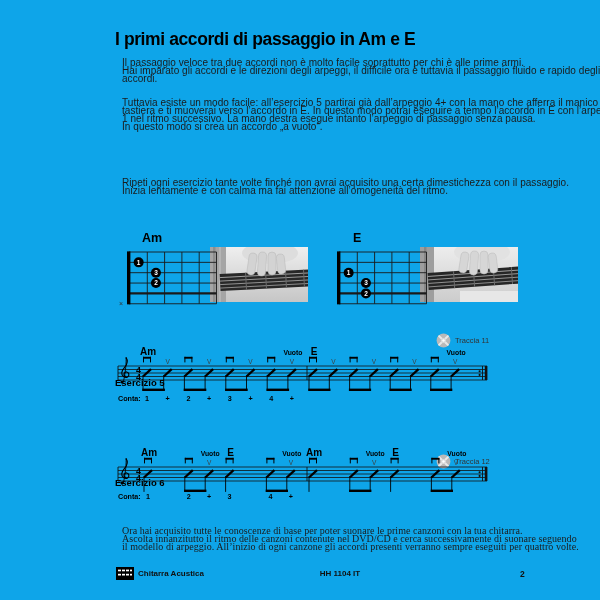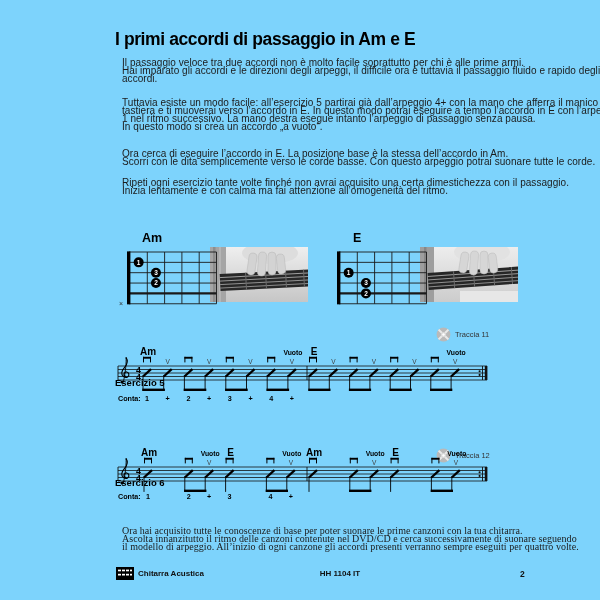--- a/index.html
+++ b/index.html
@@ -1,29 +1,29 @@
 <!DOCTYPE html>
 <html><head>
 <meta charset="utf-8">
 <style>
   html,body{margin:0;padding:0;background:#fff;}
-  .page{position:relative;width:600px;height:600px;background:#7dd3fc;overflow:hidden;
+  .page{position:relative;width:600px;height:600px;background:#0ea5e9;overflow:hidden;
         font-family:"Liberation Sans",sans-serif;color:#1b1b1b;}
   .title{position:absolute;left:115px;top:29px;font-size:17.5px;font-weight:bold;
          letter-spacing:-0.4px;color:#000;white-space:pre;}
   .para{position:absolute;left:122px;white-space:pre;font-size:10px;line-height:8px;
         letter-spacing:0.05px;color:#1b1b1b;}
   .p1{top:59px;} .p2{top:99px;} .p3{top:150px;} .p4{top:179px;} .closing{top:527px;font-family:Liberation Serif, serif;}
   .chord-head{position:absolute;top:231px;font-size:12.5px;font-weight:bold;color:#000;}
   .ch-am{left:142px;} .ch-e{left:353px;}
   .photo{position:absolute;top:247px;width:98px;height:55px;}
   .photo-am{left:210px;} .photo-e{left:420px;}
   .ex-title{position:absolute;left:115px;font-size:9.5px;font-weight:bold;color:#000;margin-top:48px;}
   .ex5-title{top:329px;} .ex6-title{top:429px;}
-  .track{position:absolute;left:436px;display:flex;align-items:center;gap:4px;}
+  .track{position:absolute;left:436px;display:flex;align-items:center;gap:4px;margin-top:6px;}
   .track5{top:327px;} .track6{top:448px;text-align:right;}
   .track-label{font-size:7.5px;color:#333;}
   .notation{position:absolute;left:0;top:0;pointer-events:none;}
   .footer{position:absolute;left:0;top:566px;width:600px;height:20px;margin-left:12px;}
   .logo{position:absolute;left:104px;top:1px;}
   .footer-series{position:absolute;left:126px;top:3px;font-size:8px;font-weight:bold;color:#111;}
   .footer-code{position:absolute;left:0;top:3px;width:600px;text-align:center;
                font-size:8px;font-weight:bold;color:#111;padding-left:28px;}
   .footer-page{position:absolute;left:508px;top:2.5px;font-size:8.5px;font-weight:bold;color:#111;}
 </style>
@@ -34,22 +34,20 @@
 
   <div class="title">I primi accordi di passaggio in Am e E</div>
 
   <div class="para p1">Il passaggio veloce tra due accordi non è molto facile soprattutto per chi è alle prime armi.
 Hai imparato gli accordi e le direzioni degli arpeggi, il difficile ora è tuttavia il passaggio fluido e rapido degli
 accordi.</div>
   <div class="para p2">Tuttavia esiste un modo facile: all’esercizio 5 partirai già dall’arpeggio 4+ con la mano che afferra il manico dalla
 tastiera e ti muoverai verso l’accordo in E. In questo modo potrai eseguire a tempo l’accordo in E con l’arpeggio
 1 nel ritmo successivo. La mano destra esegue intanto l’arpeggio di passaggio senza pausa.
 In questo modo si crea un accordo „a vuoto“.</div>
-  <div class="para p3">Ora cerca di eseguire l’accordo in E. La posizione base è la stessa dell’accordo in Am.
-Scorri con le dita semplicemente verso le corde basse. Con questo arpeggio potrai suonare tutte le corde.</div>
   <div class="para p4">Ripeti ogni esercizio tante volte finché non avrai acquisito una certa dimestichezza con il passaggio.
 Inizia lentamente e con calma ma fai attenzione all’omogeneità del ritmo.</div>
 
   <div class="chord-head ch-am">Am</div>
   <div class="chord-head ch-e">E</div>
 
   <div class="photo photo-am">
     <svg width="98" height="55" viewBox="0 0 98 55">
       <defs>
         <linearGradient id="pbg1" x1="0" y1="0" x2="0" y2="1">

